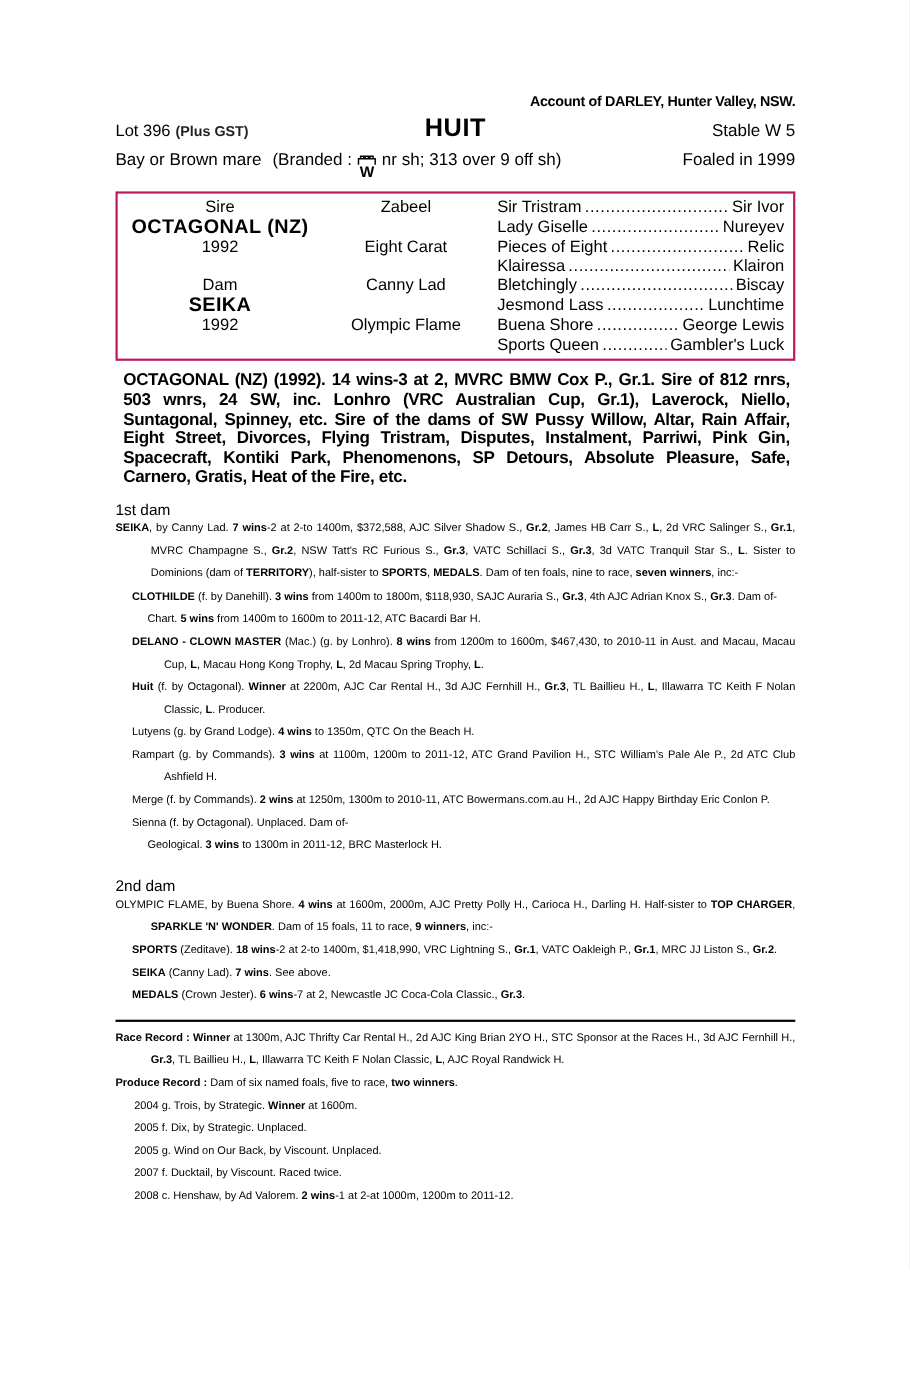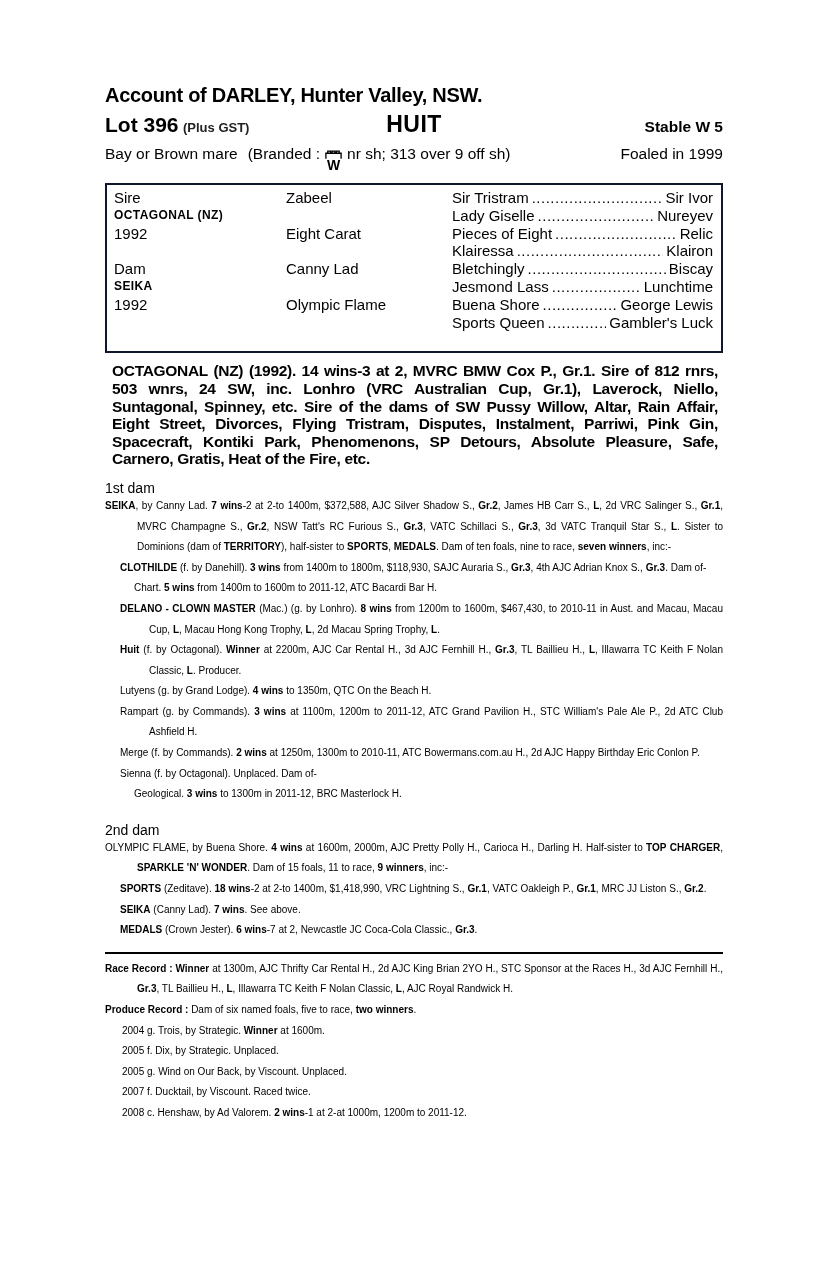--- a/index.html
+++ b/index.html
@@ -5,39 +5,39 @@
   html,body { margin:0; padding:0; background:#e8e8e8; }
   .page {
     position:relative; width:827px; height:1270px; margin:0 auto;
     background:#ffffff; color:#000;
     font-family:"Liberation Sans", sans-serif;
   }
   .content { position:absolute; left:105px; top:84px; width:618px; }
   .b { font-weight:bold; }
 
   
-  .account { text-align:left; font-weight:bold; font-size:20px; letter-spacing:-0.3px; }
+  .account { text-align:right; font-weight:bold; font-size:13px; letter-spacing:-0.3px; }
   .lot-row { display:grid; grid-template-columns:1fr auto 1fr; align-items:baseline; margin-top:4px; }
   .lot-left { white-space:nowrap; }
-  .lot-num { font-weight:bold; font-size:21px; }
+  .lot-num { font-weight:normal; font-size:15px; }
   .gst { font-size:13px; color:#222;font-weight:bold; }
   .horse-name { font-weight:bold; font-size:23px; letter-spacing:0.5px; text-align:center; }
-  .stable { font-weight:bold; font-size:15.5px; text-align:right; }
+  .stable { font-weight:normal; font-size:15.5px; text-align:right; }
   .desc-row { display:flex; justify-content:space-between; align-items:baseline; margin-top:7px; font-size:15.5px; }
   .desc-left { display:flex; align-items:baseline; }
   .color-sex { margin-right:10px; }
   .brand { display:inline-flex; flex-direction:column; align-items:center; margin:0 4px; vertical-align:-2px; }
   .brand svg { display:block; width:19px; height:9px; }
   .brand-letter { font-weight:bold; font-size:14px; line-height:12px; }
 
   
-  .ped-box { border:2px solid #0f172a; margin-top:12px; padding:4px 8px 20px 7px; }
+  .ped-box { border:2px solid #be185d; margin-top:12px; padding:4px 8px 4px 7px;text-align:center; }
   .ped-row { display:grid; grid-template-columns:172px 166px 1fr; line-height:17.8px; font-size:15px; }
   .ped-row .lbl { }
-  .ped-row .bname { font-weight:bold; font-size:12px; letter-spacing:0.4px; }
+  .ped-row .bname { font-weight:bold; font-size:18px; letter-spacing:0.4px; }
   .ped-row .c3 { display:flex; min-width:0; }
   .ped-row .c3 .gp { white-space:nowrap; }
   .leader { flex:1 1 auto; overflow:hidden; white-space:nowrap; margin:0 3px; }
   .leader::after { content:"....................................................................................."; letter-spacing:0.5px; }
 
   
   .sire-para {
     margin-top:9px; font-weight:bold; font-size:15.5px; line-height:17.6px;
     text-align:justify; letter-spacing:-0.3px; padding:0 5px 0 7px;
   }

